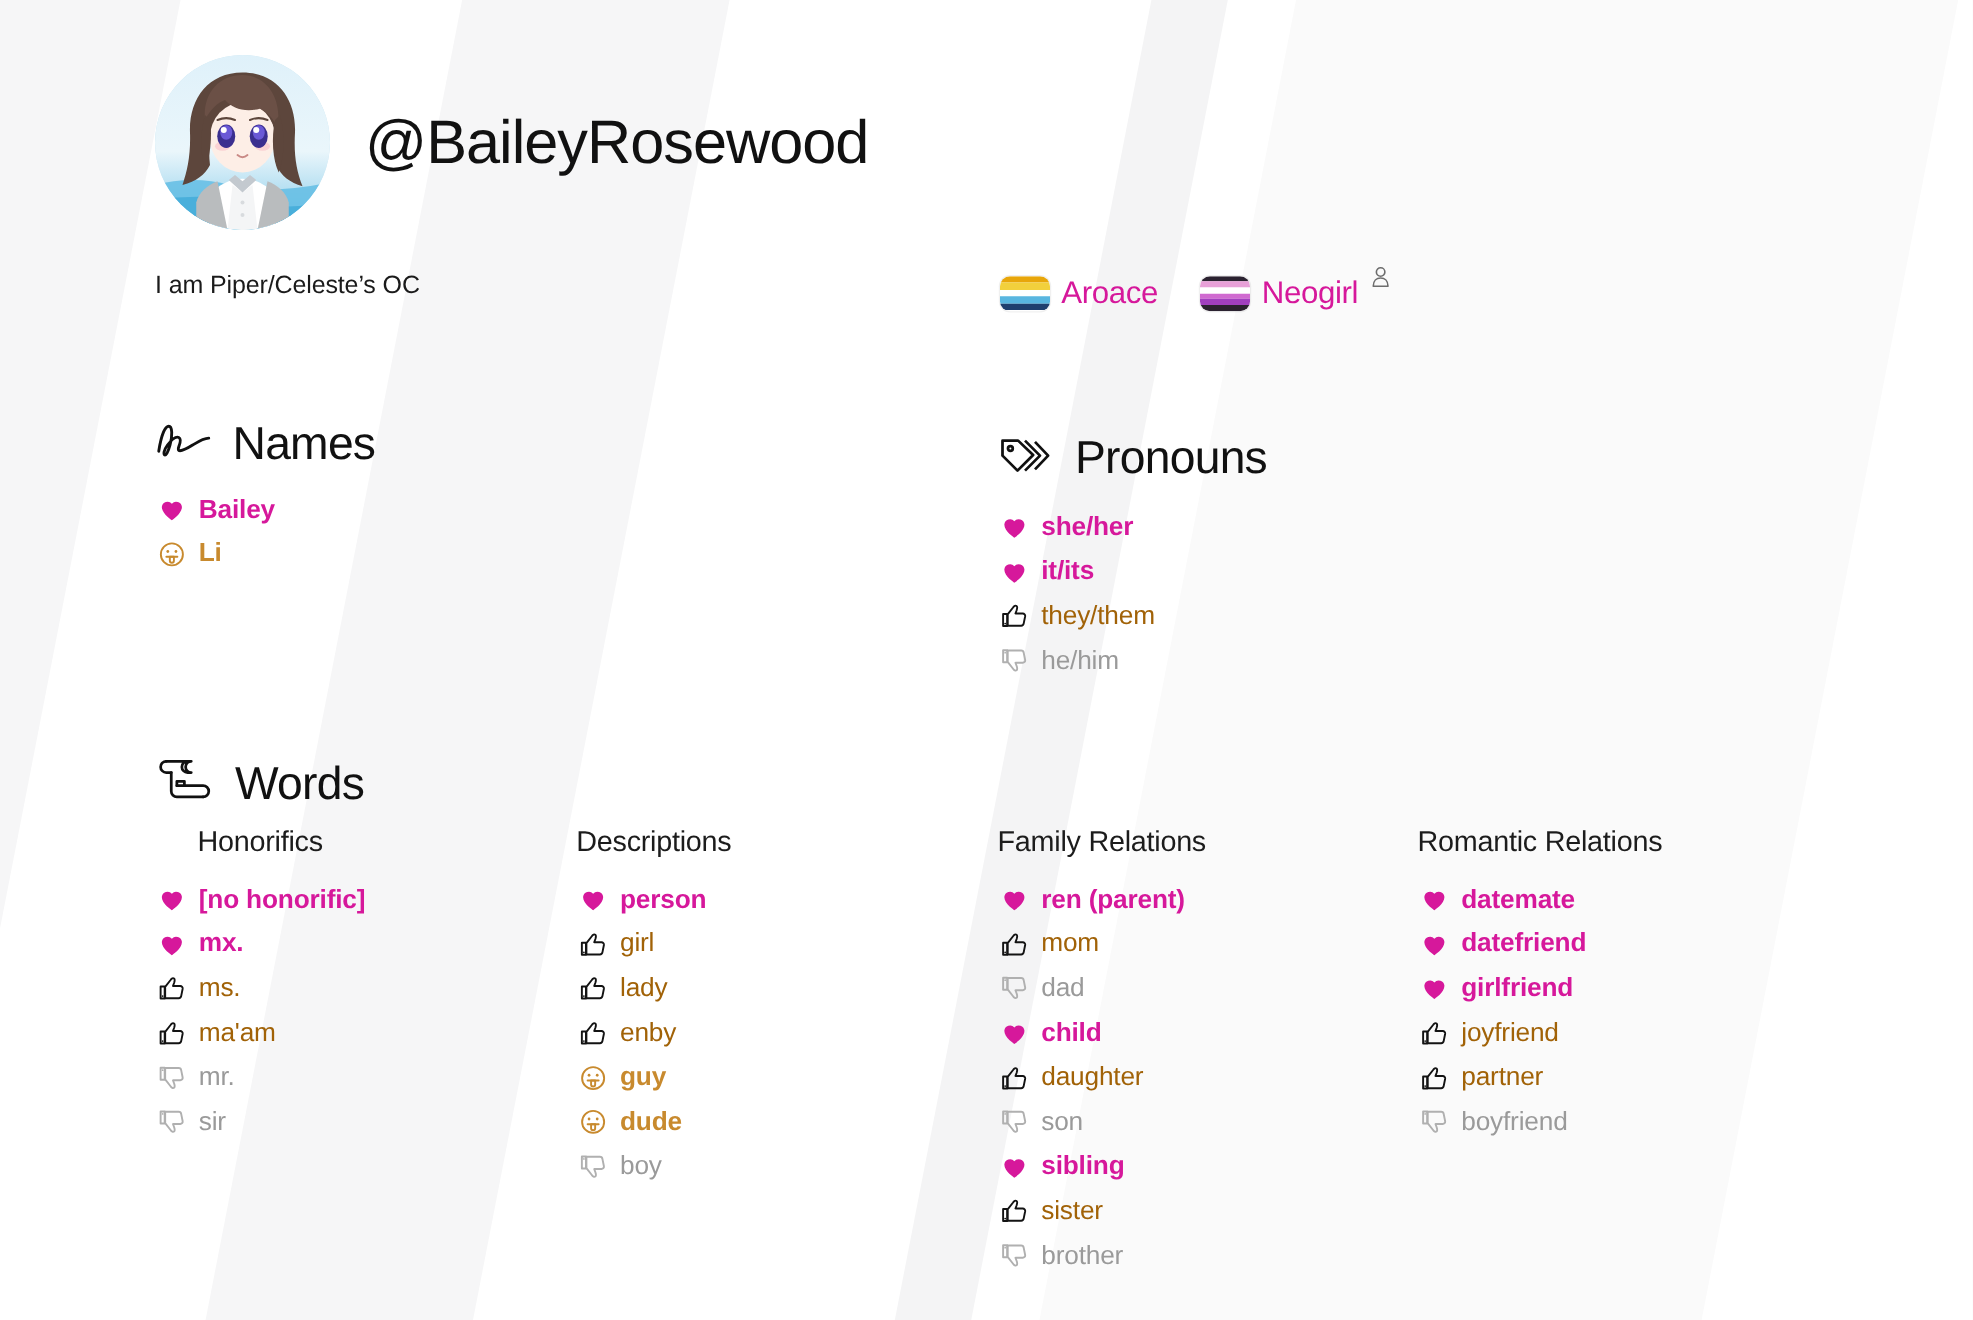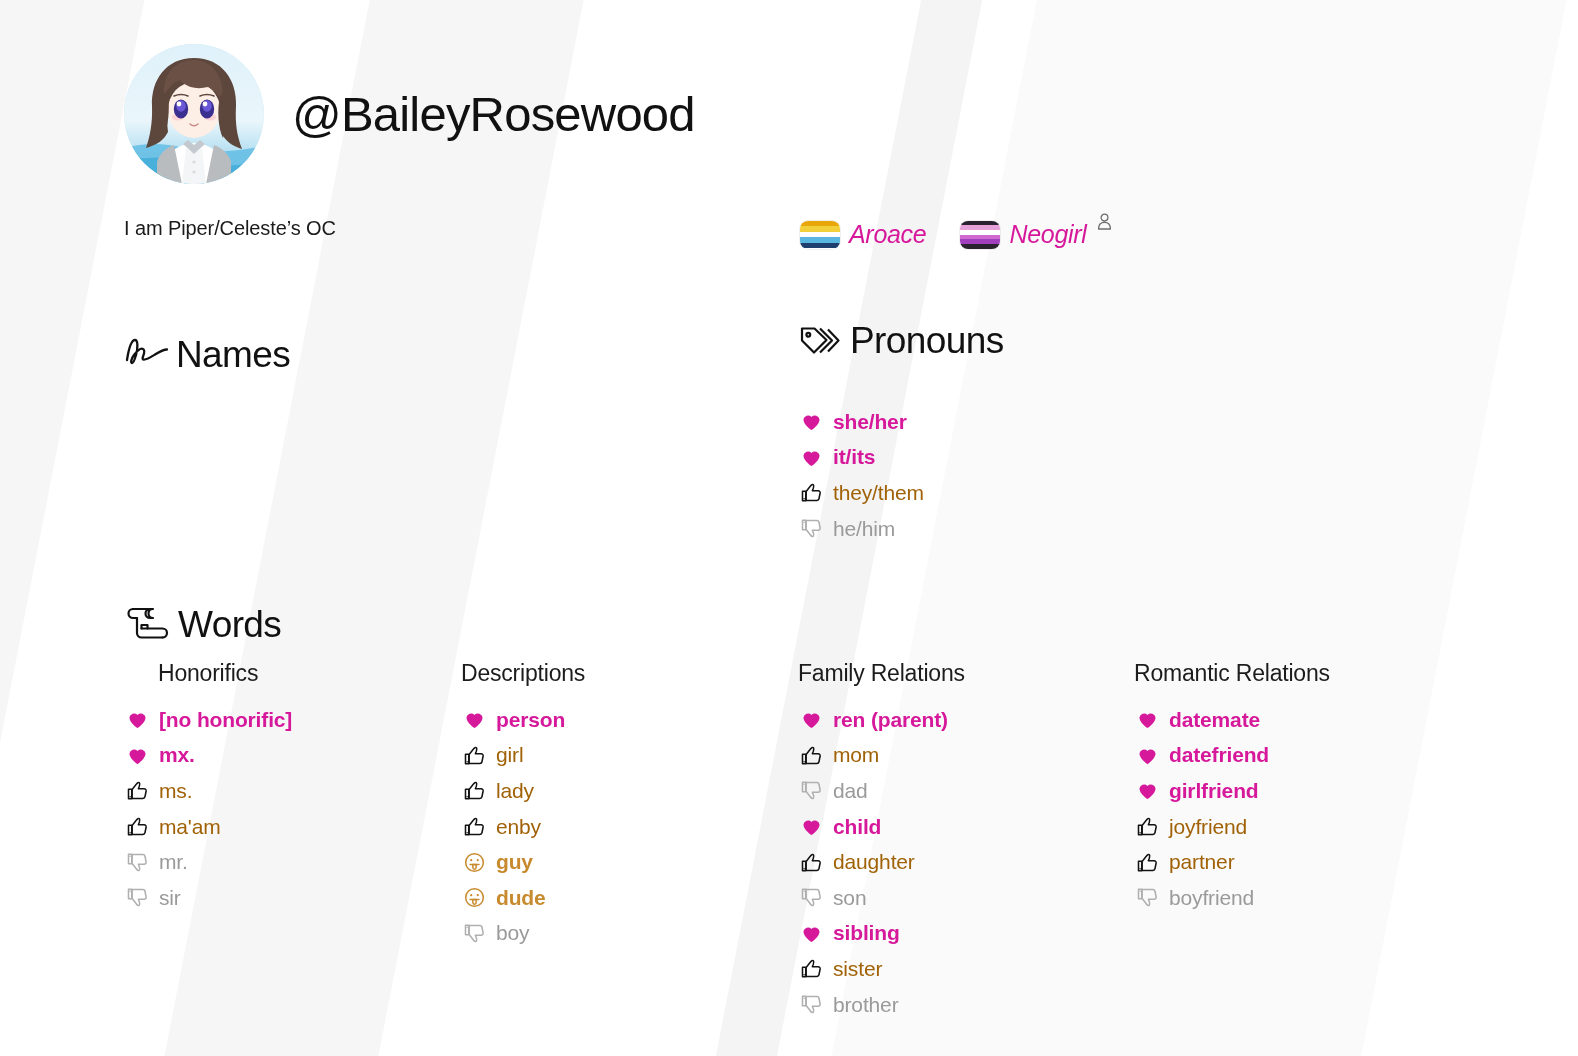--- a/index.html
+++ b/index.html
@@ -91,21 +91,20 @@
     display: flex;
     align-items: center;
     gap: 34px;
   }
   .flag-badge {
     display: flex;
     align-items: center;
     gap: 9px;
     cursor: pointer;
     position: relative;
-    font-style: italic;
   }
   .flag-chip {
     width: 40px;
     height: 28px;
     border-radius: 8px;
     overflow: hidden;
     display: flex;
     flex-direction: column;
     box-shadow: 0 0 0 1px rgba(0,0,0,0.06);
     flex: 0 0 auto;
@@ -120,33 +119,33 @@
   .flag-badge .person-sup {
     position: relative;
     top: -11px;
     margin-left: 1px;
     flex: 0 0 auto;
   }
 
   
   .section-head {
     display: flex;
-    align-items: flex-start;
-    gap: 6px;
+    align-items: center;
+    gap: 16px;
   }
   .section-head .sec-icon { flex: 0 0 auto; display: block; }
   .section-head .sec-title {
     font-size: 37px;
     font-weight: 400;
     letter-spacing: -0.6px;
     color: #111;
   }
 
   .sec-names    { position: absolute; left: 124px; top: 334px; }
-  .sec-pronouns { position: absolute; left: 798px; top: 320px; }
+  .sec-pronouns { position: absolute; left: 798px; top: 344px; }
   .sec-words    { position: absolute; left: 124px; top: 604px; }
 
   
   .entry-list { list-style: none; }
   .entry {
     display: flex;
     align-items: center;
     gap: 10px;
     height: 35.6px;
     white-space: nowrap;
@@ -283,20 +282,42 @@
 
   <div class="section-head sec-names">
     <span class="sec-icon">
       <svg width="46" height="36" viewBox="0 0 46 36" fill="none" stroke="#111" stroke-width="2.3" stroke-linecap="round" stroke-linejoin="round">
         <path d="M3 26 C5 13 8 6 11 6 C14 6 14 14 12 21 C10.5 26.5 9 29 8 29 C6.5 29 7 25 10 21 C13.5 16.5 17 14 19 15 C21 16 20 20 19 22.5 C18.2 24.5 18.6 25.6 20 25.6 C23 25.6 27 23 31 20.5 C35.5 17.7 40 15.5 43 15.5"></path>
       </svg>
     </span>
     <span class="sec-title">Names</span>
   </div>
 
+  <ul class="entry-list list-names">
+    <li class="entry fav">
+      <span class="ico">
+        <svg viewBox="0 0 24 24" width="23" height="23" fill="#d6189b">
+          <path d="M12 21s-8.4-5.3-8.4-11A4.9 4.9 0 0 1 12 7.2 4.9 4.9 0 0 1 20.4 10c0 5.7-8.4 11-8.4 11z"></path>
+        </svg>
+      </span>
+      <span class="txt">Bailey</span>
+    </li>
+    <li class="entry meh">
+      <span class="ico">
+        <svg viewBox="0 0 24 24" width="23" height="23" fill="none" stroke="#c88a2e" stroke-width="1.6">
+          <circle cx="12" cy="12" r="9.2"></circle>
+          <circle cx="8.6" cy="9.6" r="1.15" fill="#c88a2e" stroke="none"></circle>
+          <circle cx="15.4" cy="9.6" r="1.15" fill="#c88a2e" stroke="none"></circle>
+          <path d="M7.4 14 H16.6" stroke-linecap="round"></path>
+          <path d="M10.3 14 v3.3 a1.7 1.7 0 0 0 3.4 0 V14 Z" stroke-linejoin="round"></path>
+        </svg>
+      </span>
+      <span class="txt">Li</span>
+    </li>
+  </ul>
 
   <div class="section-head sec-pronouns">
     <span class="sec-icon">
       <svg width="46" height="38" viewBox="0 0 46 38" fill="none" stroke="#111" stroke-width="2.2" stroke-linejoin="round">
         <path d="M4 8.5 L4 20.5 L16 32.5 L28.5 20 L16.5 8.5 Z"></path>
         <circle cx="10.3" cy="14.8" r="1.9"></circle>
         <path d="M22 8.5 L34 20.5 L22 32.5"></path>
         <path d="M30 9.5 L40.5 20.5 L30 31.5"></path>
       </svg>
     </span>

